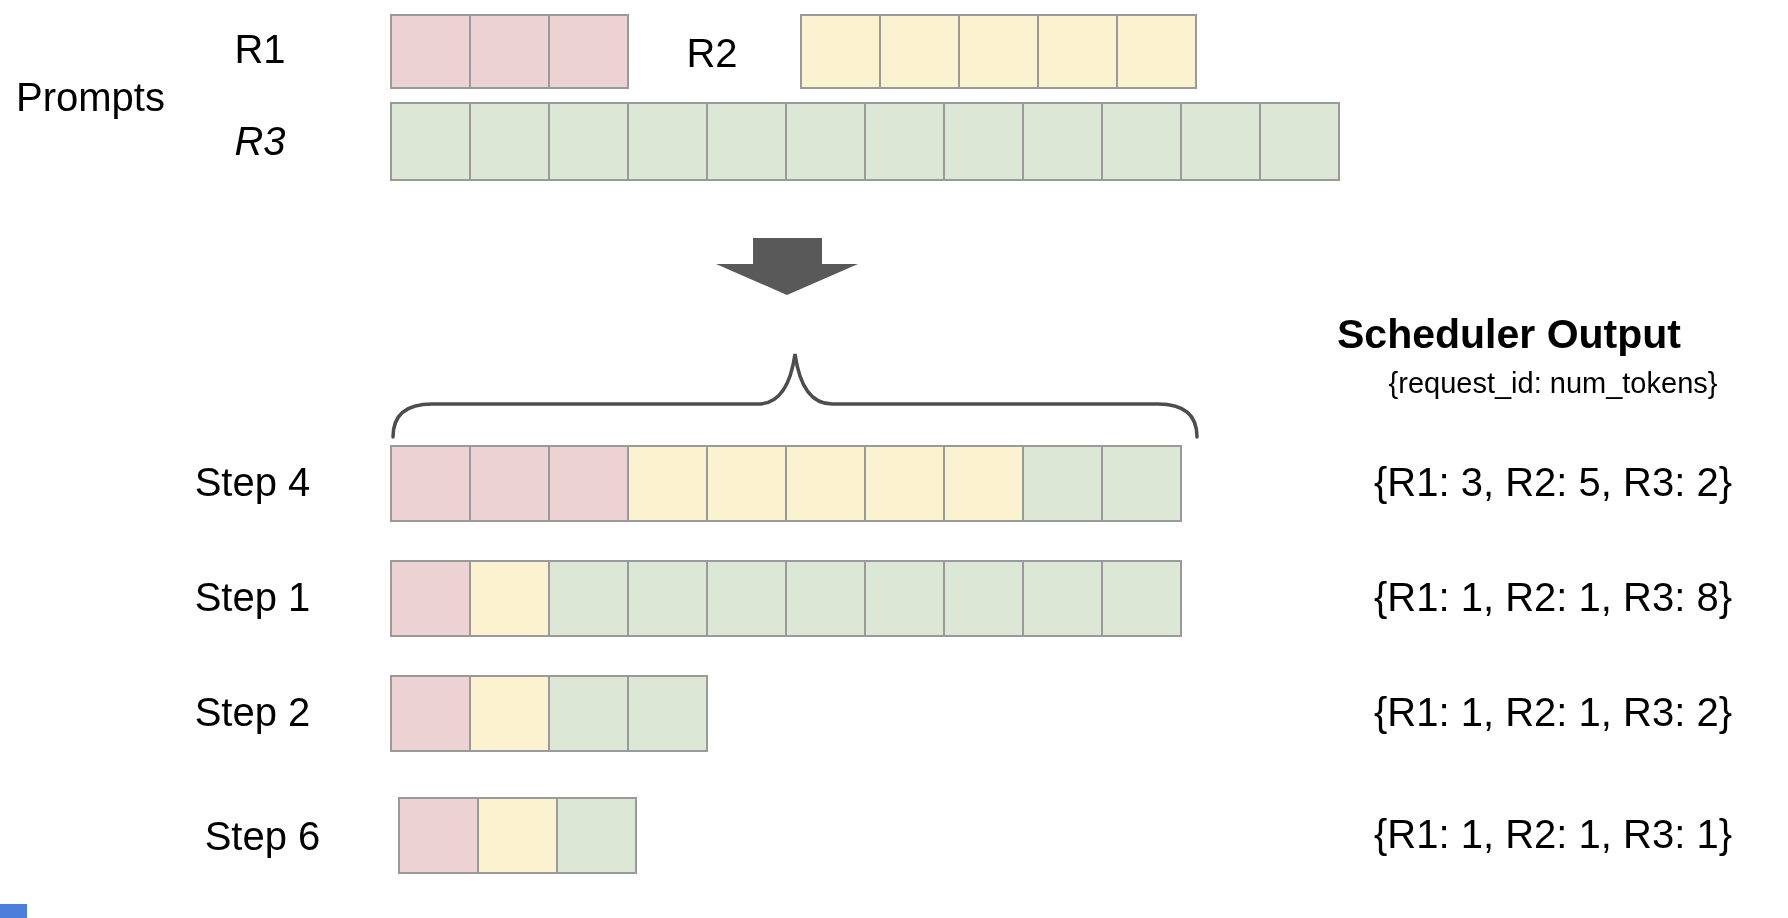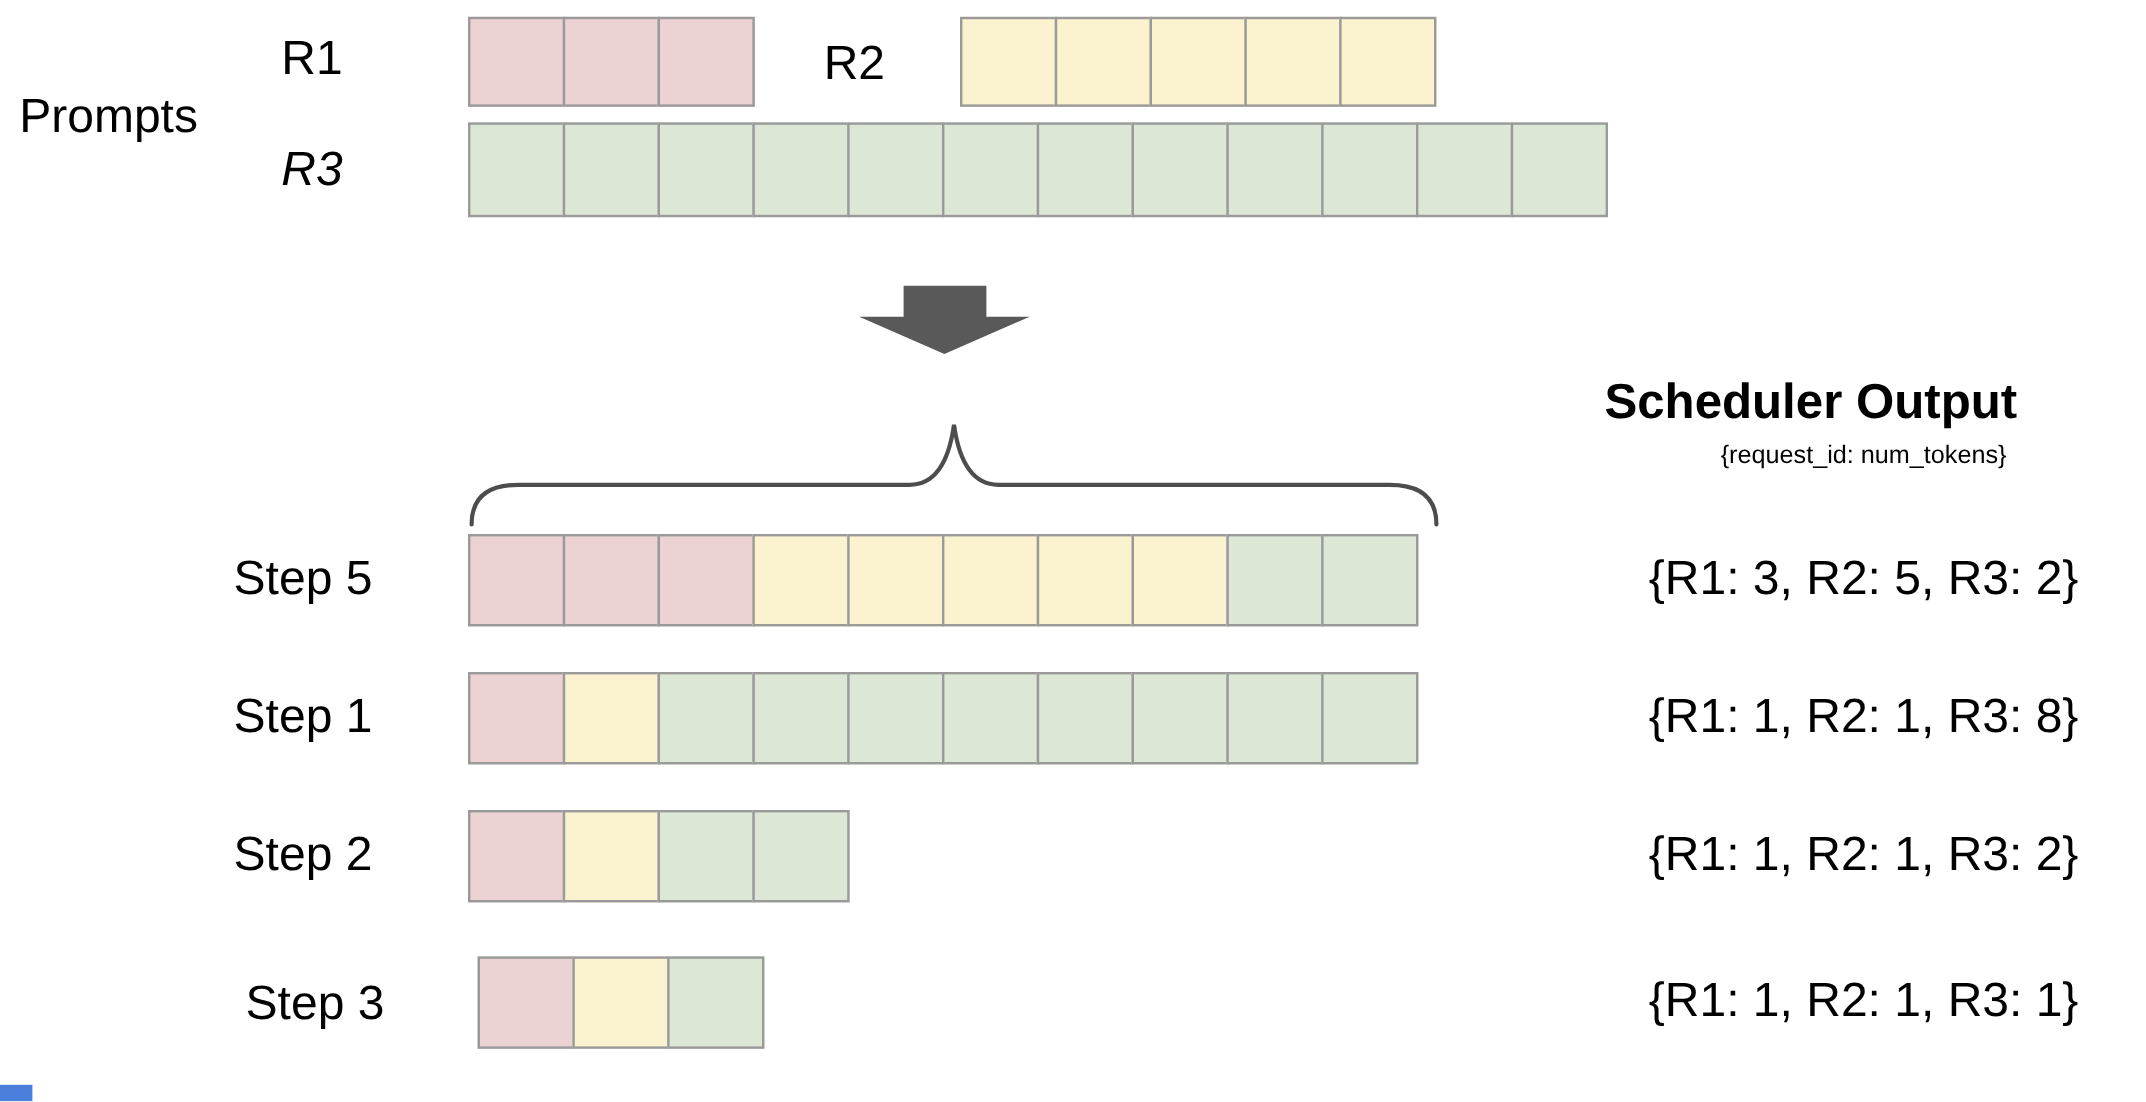--- a/index.html
+++ b/index.html
@@ -19,21 +19,21 @@
     box-sizing:border-box;
     width:81px;
     border:2px solid #9a9a9a;
     margin-left:-2px;
   }
   .cell:first-child { margin-left:0; }
   .h75 .cell { height:75px; }
   .h79 .cell { height:79px; }
   .h77 .cell { height:77px; }
   .sched-title { font-size:41px; line-height:1.1; }
-  .sched-sub { font-size:21px; line-height:1.1; }
+  .sched-sub { font-size:29px; line-height:1.1; }
   .out-line { font-size:40px; line-height:1.15; white-space:nowrap; }
   .corner { width:27px; height:14px; }
 </style>
 </head>
 <body>
 
 <div id="canvas">
 
   <div class="abs lbl" style="left:16px; top:74px;">Prompts</div>
 
@@ -71,21 +71,21 @@
 
   <svg class="abs" style="left:716px; top:238px;" width="142" height="57" viewBox="0 0 142 57">
     <polygon points="37,0 106,0 106,26 142,26 71,57 0,26 37,26" fill="#595959"></polygon>
   </svg>
 
 
   <svg class="abs" style="left:390px; top:346px;" width="810" height="95" viewBox="0 0 810 95">
     <path d="M 3,91 Q 3,58 42,58 L 368,58 Q 398,58 405,8 Q 412,58 442,58 L 768,58 Q 807,58 807,91" fill="none" stroke="#4d4d4d" stroke-width="3.5" stroke-linecap="round"></path>
   </svg>
 
-  <div class="abs lbl center" style="left:170px; top:459px; width:165px;">Step 5</div>
+  <div class="abs lbl center" style="left:170px; top:459px; width:165px;">Step 4</div>
   <div class="abs cells h77" style="left:390px; top:445px;">
       <div class="cell" style="background: rgb(236, 210, 211); border-color: rgb(154, 154, 154);"></div>
       <div class="cell" style="background: rgb(236, 210, 211); border-color: rgb(154, 154, 154);"></div>
       <div class="cell" style="background: rgb(236, 210, 211); border-color: rgb(154, 154, 154);"></div>
       <div class="cell" style="background: rgb(251, 242, 207); border-color: rgb(154, 154, 154);"></div>
       <div class="cell" style="background: rgb(251, 242, 207); border-color: rgb(154, 154, 154);"></div>
       <div class="cell" style="background: rgb(251, 242, 207); border-color: rgb(154, 154, 154);"></div>
       <div class="cell" style="background: rgb(251, 242, 207); border-color: rgb(154, 154, 154);"></div>
       <div class="cell" style="background: rgb(251, 242, 207); border-color: rgb(154, 154, 154);"></div>
       <div class="cell" style="background: rgb(220, 232, 213); border-color: rgb(154, 154, 154);"></div>
@@ -107,21 +107,21 @@
     </div>
 
   <div class="abs lbl center" style="left:170px; top:689px; width:165px;">Step 2</div>
   <div class="abs cells h77" style="left:390px; top:675px;">
       <div class="cell" style="background: rgb(236, 210, 211); border-color: rgb(154, 154, 154);"></div>
       <div class="cell" style="background: rgb(251, 242, 207); border-color: rgb(154, 154, 154);"></div>
       <div class="cell" style="background: rgb(220, 232, 213); border-color: rgb(154, 154, 154);"></div>
       <div class="cell" style="background: rgb(220, 232, 213); border-color: rgb(154, 154, 154);"></div>
     </div>
 
-  <div class="abs lbl center" style="left:180px; top:813px; width:165px;">Step 3</div>
+  <div class="abs lbl center" style="left:180px; top:813px; width:165px;">Step 6</div>
   <div class="abs cells h77" style="left:398px; top:797px;">
       <div class="cell" style="background: rgb(236, 210, 211); border-color: rgb(154, 154, 154);"></div>
       <div class="cell" style="background: rgb(251, 242, 207); border-color: rgb(154, 154, 154);"></div>
       <div class="cell" style="background: rgb(220, 232, 213); border-color: rgb(154, 154, 154);"></div>
     </div>
 
   <div class="abs sched-title center" style="left:1274px; top:312px; width:470px;font-weight:bold;">Scheduler Output</div>
   <div class="abs sched-sub center" style="left:1318px; top:368px; width:470px;">{request_id: num_tokens}</div>
 
   <div class="abs out-line center" style="left:1318px; top:459px; width:470px;">{R1: 3, R2: 5, R3: 2}</div>

